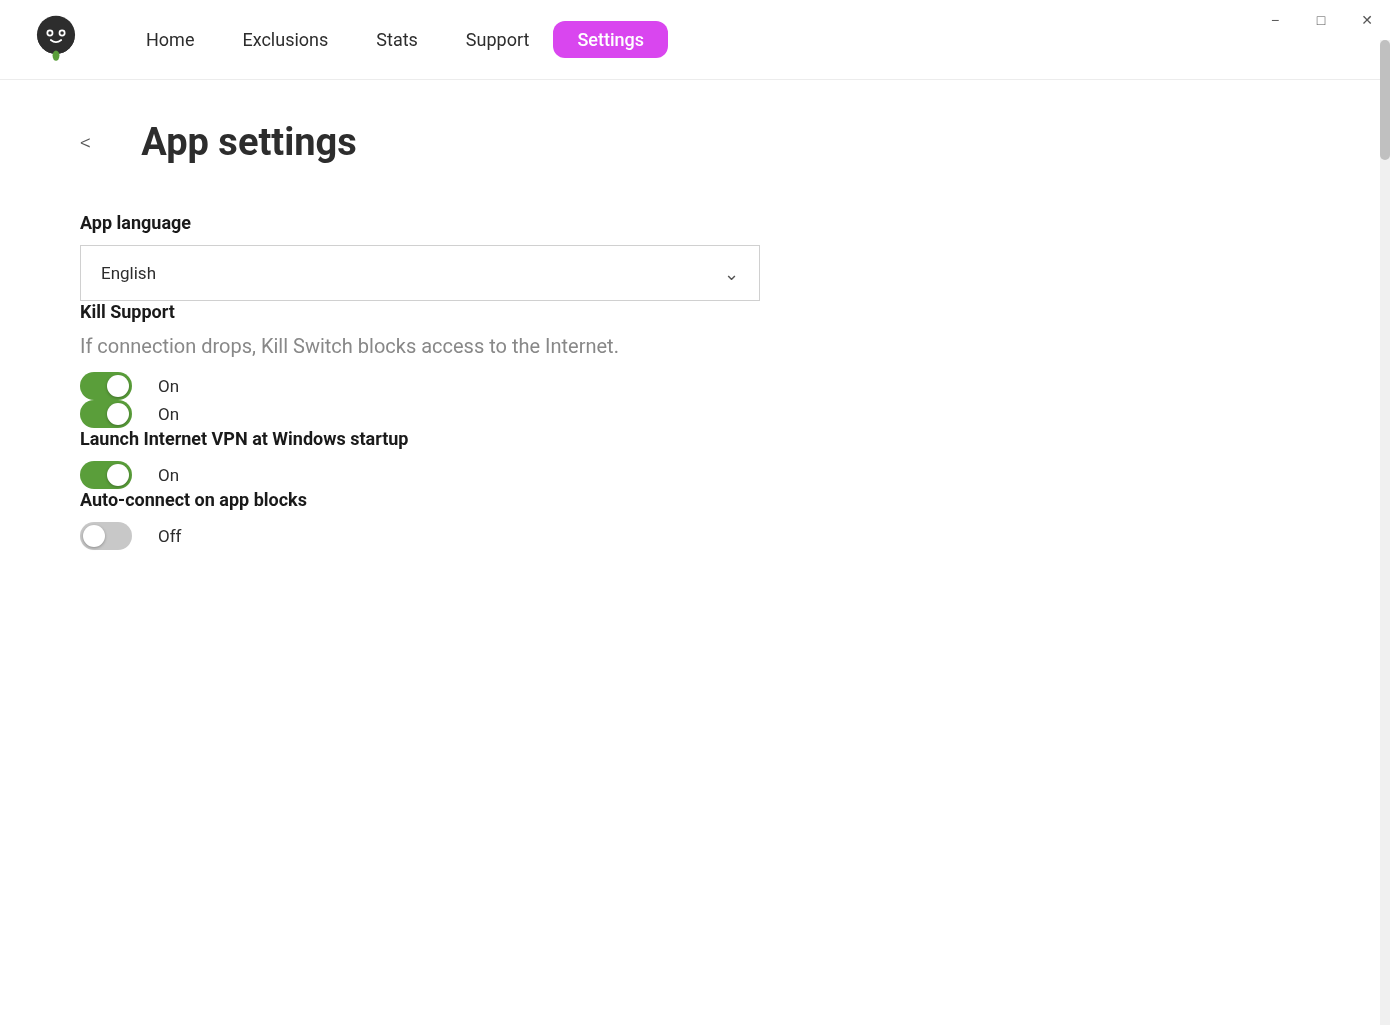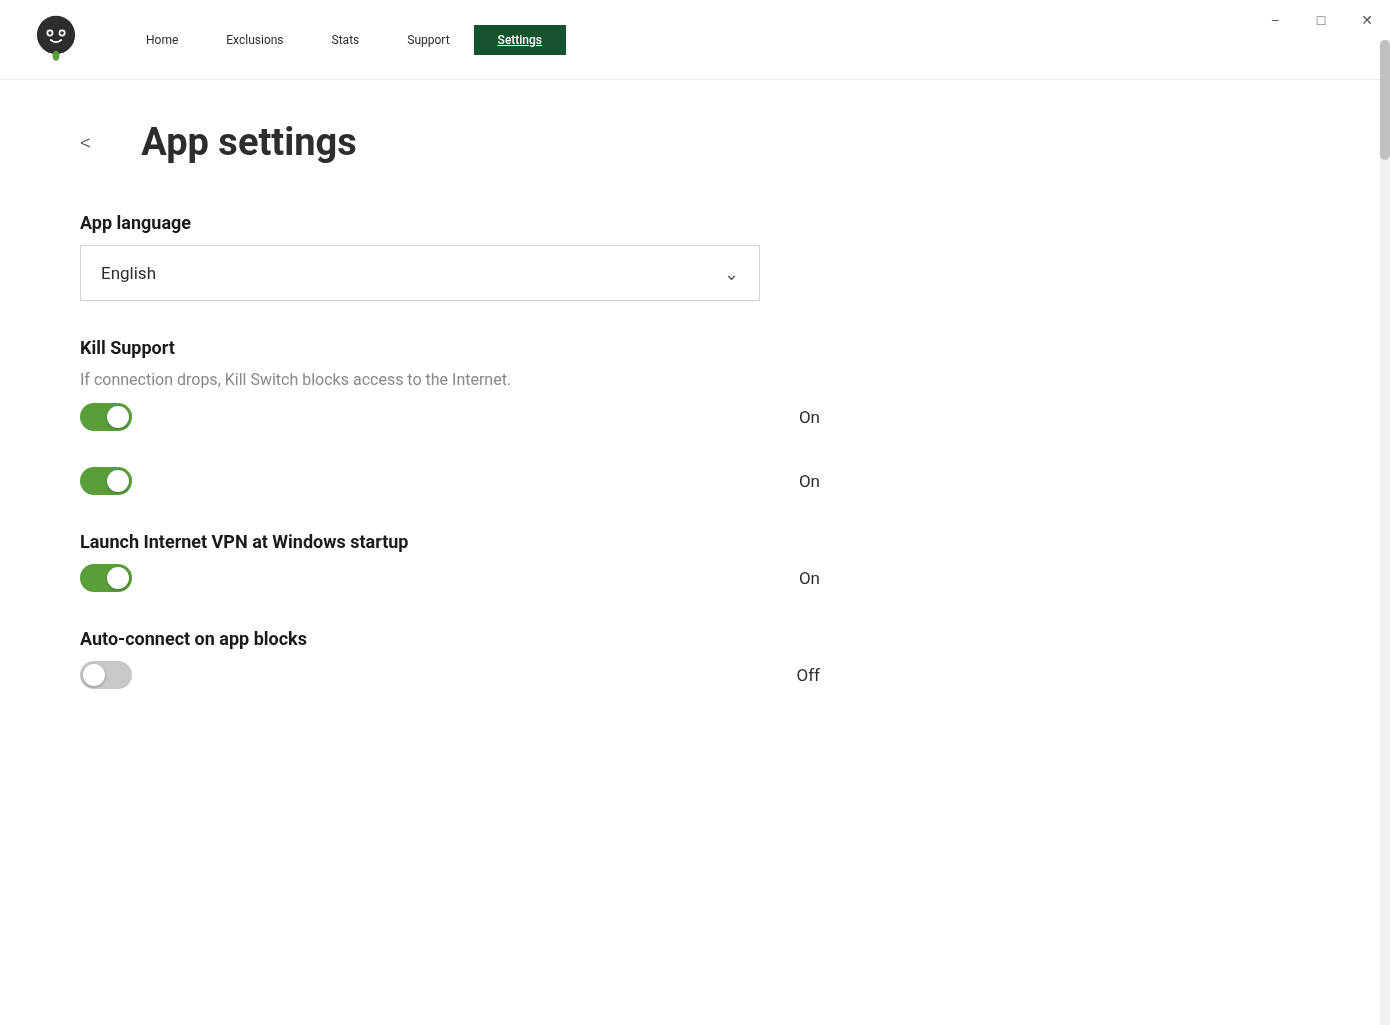--- a/index.html
+++ b/index.html
@@ -84,33 +84,32 @@
     }
 
     .nav-links {
       display: flex;
       align-items: center;
       gap: 0;
     }
 
     .nav-link {
       padding: 8px 24px;
-      font-size: 12px;
+      font-size: 18px;
       color: #2d2d2d;
       cursor: pointer;
       text-decoration: none;
       font-weight: 400;
     }
 
     .nav-link.active {
-      background: #14532d;
+      background: #d946ef;
       color: #ffffff;
-      border-radius: 0;
+      border-radius: 12px;
       font-weight: 500;
-      text-decoration: underline;
     }
 
     
     .main-content {
       padding: 40px 80px;
       max-width: 900px;
     }
 
     
     .page-header {
@@ -131,32 +130,31 @@
 
     .page-title {
       font-size: 38px;
       font-weight: 700;
       color: #2d2d2d;
       margin-left: 34px;
     }
 
     
     .setting-section {
-      margin-bottom: 36px;
     }
 
     .setting-label {
       font-size: 18px;
       font-weight: 700;
       color: #1a1a1a;
       margin-bottom: 12px;
     }
 
     .setting-description {
-      font-size: 16px;
+      font-size: 20px;
       color: #888;
       margin-bottom: 14px;
     }
 
     
     .language-dropdown {
       display: flex;
       align-items: center;
       justify-content: space-between;
       width: 680px;
@@ -172,22 +170,21 @@
 
     .chevron-down {
       font-size: 18px;
       color: #555;
     }
 
     
     .toggle-row {
       display: flex;
       align-items: center;
-      gap: 16px;
-      justify-content: space-between;
+      gap: 26px;
     }
 
     .toggle {
       position: relative;
       width: 52px;
       height: 28px;
       cursor: pointer;
     }
 
     .toggle-track {

